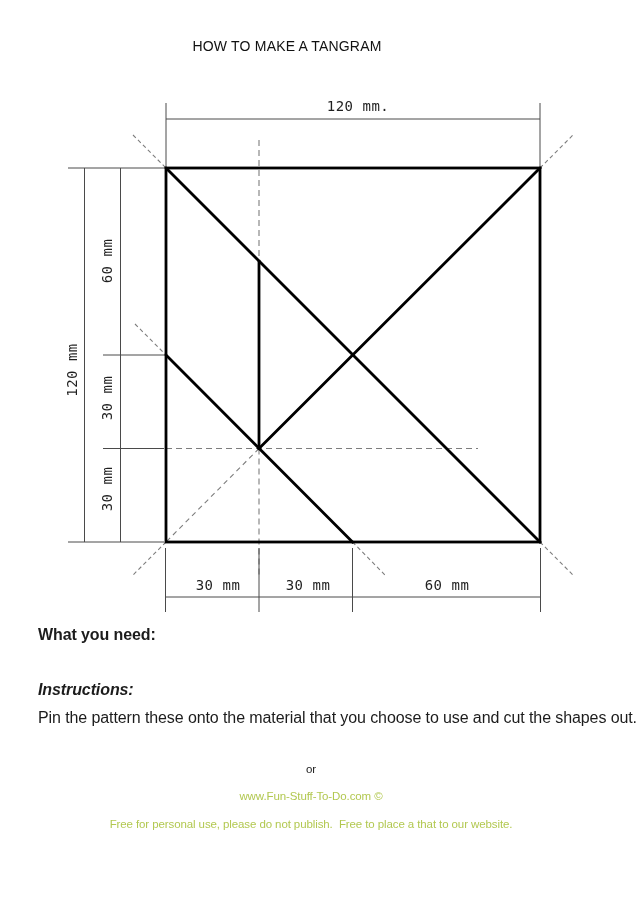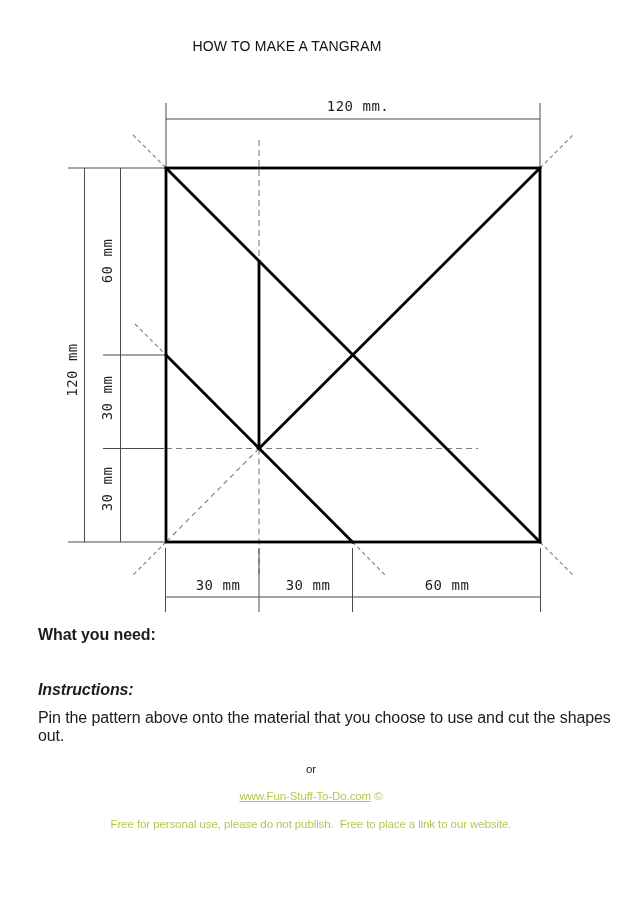--- a/index.html
+++ b/index.html
@@ -29,21 +29,21 @@
     font-size:16px;letter-spacing:-0.1px;color:#1c1c1c;
     white-space:pre-wrap;
   }
   .bold{font-weight:bold;}
   .centerline{
     position:absolute;left:0;width:622px;text-align:center;
     font-size:11.5px;letter-spacing:-0.1px;color:#1c1c1c;
     white-space:pre-wrap;
   }
   .green{color:#b2c850;}
-  .weblink{text-decoration:underline;cursor:pointer;margin-top:12px;}
+  .weblink{cursor:pointer;margin-top:12px;}
 </style>
 </head>
 <body>
 
 <div class="page">
 
   <div class="title">HOW TO MAKE A TANGRAM</div>
 
   <svg class="diagram-svg" width="638" height="625" viewBox="0 0 638 625">
 
@@ -98,22 +98,22 @@
     <text class="dimlabel" x="112" y="261" text-anchor="middle" transform="rotate(-90 112 261)">60 mm</text>
     <text class="dimlabel" x="112" y="398" text-anchor="middle" transform="rotate(-90 112 398)">30 mm</text>
     <text class="dimlabel" x="112" y="489" text-anchor="middle" transform="rotate(-90 112 489)">30 mm</text>
   </svg>
 
   <div class="bodyline bold" style="top:626px;">What you need:</div>
 
 
   <div class="bodyline bold" style="top:681px;font-style:italic;">Instructions:</div>
 
-  <div class="bodyline" style="top:709px;">Pin the pattern above onto the material that you choose to use and cut the shapes out.</div>
+  <div class="bodyline" style="top:709px;">Pin the pattern these onto the material that you choose to use and cut the shapes out.</div>
 
 
   <div class="centerline" style="top:763px;">or</div>
 
   <div class="centerline green" style="top:790px;"><span class="weblink">www.Fun-Stuff-To-Do.com</span><span> </span><span>©</span></div>
 
-  <div class="centerline green" style="top:818px;">Free for personal use, please do not publish.  Free to place a link to our website.</div>
+  <div class="centerline green" style="top:818px;">Free for personal use, please do not publish.  Free to place a that to our website.</div>
 
 </div>
 
 </body></html>

